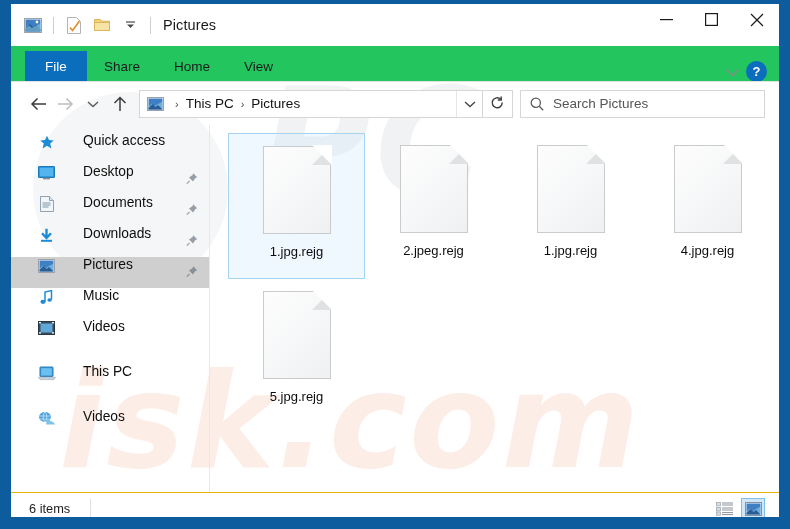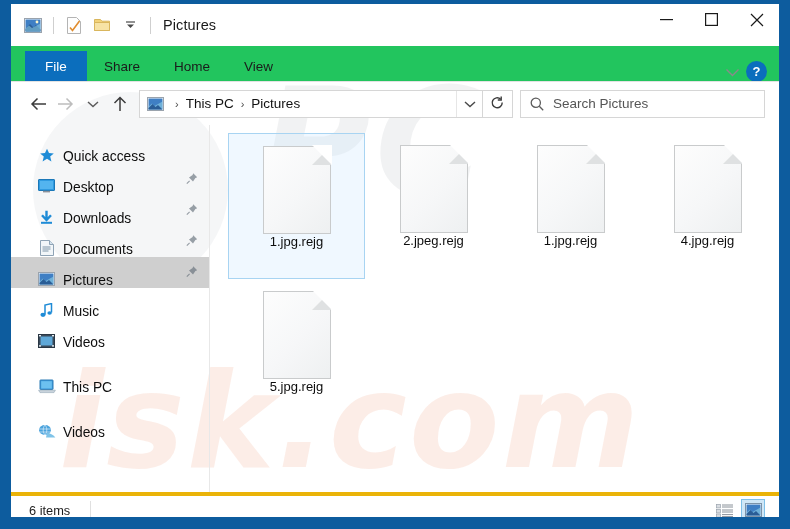--- a/index.html
+++ b/index.html
@@ -179,25 +179,26 @@
     z-index: 4;
   }
   #sidebar {
     width: 199px;
     position: relative;
     padding-top: 8px;
     border-right: 1px solid #e8e8e8;
   }
   .navitem {
     height: 31px;
-    display: flex; align-items: flex-end;
+    display: flex; align-items: flex-start;
     padding-left: 26px;
     position: relative;
     font-size: 13.8px;
     color: #0e0e0e;
+    gap: 20px;
   }
   .navitem.indent { }
   .navitem.selected { background: #cfcfcf; }
   .navitem .ico {
     width: 19px; height: 18px;
     display: flex; align-items: center; justify-content: center;
     margin-right: 7px;
     flex: none;
   }
   .pin {
@@ -245,32 +246,33 @@
     border-left: 20px solid transparent;
     border-top: 20px solid #ffffff;
   }
   .doc .fold-tri {
     position: absolute; right: 0px; top: 0px;
     width: 0; height: 0;
     border-left: 19px solid transparent;
     border-bottom: 19px solid #dfe1e2;
   }
   .fname {
+    margin-top: 10px;
     font-size: 13px;
     color: #0d0d0d;
     text-align: center;
     white-space: nowrap;
   }
 
   
   #statusbar {
     position: relative;
     height: 32px;
     background: #ffffff;
-    border-top: 4px solid #eab308;
+    border-top: 1px solid #eab308;
     display: flex; align-items: center;
     z-index: 5;
   }
   #status-text {
     font-size: 12.8px; color: #1d1d1d;
     margin-left: 18px;
   }
   #status-sep {
     width: 1px; height: 19px; background: #e0e0e0;
     margin-left: 20px;
@@ -448,43 +450,43 @@
           <span class="pin">
             <svg width="12" height="12" viewBox="0 0 12 12">
               <path d="M7.2 0.8 L11.2 4.8 L9.4 5.4 L7 9 L3 5 L6.6 2.6 Z" fill="#5f6a75"></path>
               <path d="M3.6 8.4 L0.8 11.2" stroke="#5f6a75" stroke-width="1.2"></path>
             </svg>
           </span>
         </div>
 
         <div class="navitem indent">
           <span class="ico">
-            <svg width="15" height="15" viewBox="0 0 15 15">
-              <path d="M7.5 0.8 V9 M3 5.2 L7.5 10 L12 5.2" fill="none" stroke="#1e8bd6" stroke-width="2.4"></path>
-              <rect x="2" y="11.8" width="11" height="2" fill="#1e8bd6"></rect>
-            </svg>
-          </span>
-          <span>Downloads</span>
+            <svg width="14" height="16" viewBox="0 0 14 16">
+              <path d="M0.5 0.5 h9 l4 4 v11 h-13 z" fill="#f2f6f9" stroke="#8fa3b5"></path>
+              <path d="M9.5 0.5 v4 h4" fill="#d5e3ee" stroke="#8fa3b5"></path>
+              <path d="M2.5 7 h8 M2.5 9 h8 M2.5 11 h6" stroke="#7f95a8" stroke-width="1"></path>
+            </svg>
+          </span>
+          <span>Documents</span>
           <span class="pin">
             <svg width="12" height="12" viewBox="0 0 12 12">
               <path d="M7.2 0.8 L11.2 4.8 L9.4 5.4 L7 9 L3 5 L6.6 2.6 Z" fill="#5f6a75"></path>
               <path d="M3.6 8.4 L0.8 11.2" stroke="#5f6a75" stroke-width="1.2"></path>
             </svg>
           </span>
         </div>
 
         <div class="navitem indent">
           <span class="ico">
-            <svg width="14" height="16" viewBox="0 0 14 16">
-              <path d="M0.5 0.5 h9 l4 4 v11 h-13 z" fill="#f2f6f9" stroke="#8fa3b5"></path>
-              <path d="M9.5 0.5 v4 h4" fill="#d5e3ee" stroke="#8fa3b5"></path>
-              <path d="M2.5 7 h8 M2.5 9 h8 M2.5 11 h6" stroke="#7f95a8" stroke-width="1"></path>
-            </svg>
-          </span>
-          <span>Documents</span>
+            <svg width="15" height="15" viewBox="0 0 15 15">
+              <path d="M7.5 0.8 V9 M3 5.2 L7.5 10 L12 5.2" fill="none" stroke="#1e8bd6" stroke-width="2.4"></path>
+              <rect x="2" y="11.8" width="11" height="2" fill="#1e8bd6"></rect>
+            </svg>
+          </span>
+          <span>Downloads</span>
           <span class="pin">
             <svg width="12" height="12" viewBox="0 0 12 12">
               <path d="M7.2 0.8 L11.2 4.8 L9.4 5.4 L7 9 L3 5 L6.6 2.6 Z" fill="#5f6a75"></path>
               <path d="M3.6 8.4 L0.8 11.2" stroke="#5f6a75" stroke-width="1.2"></path>
             </svg>
           </span>
         </div>
 
         <div class="navitem indent selected">
           <span class="ico">

